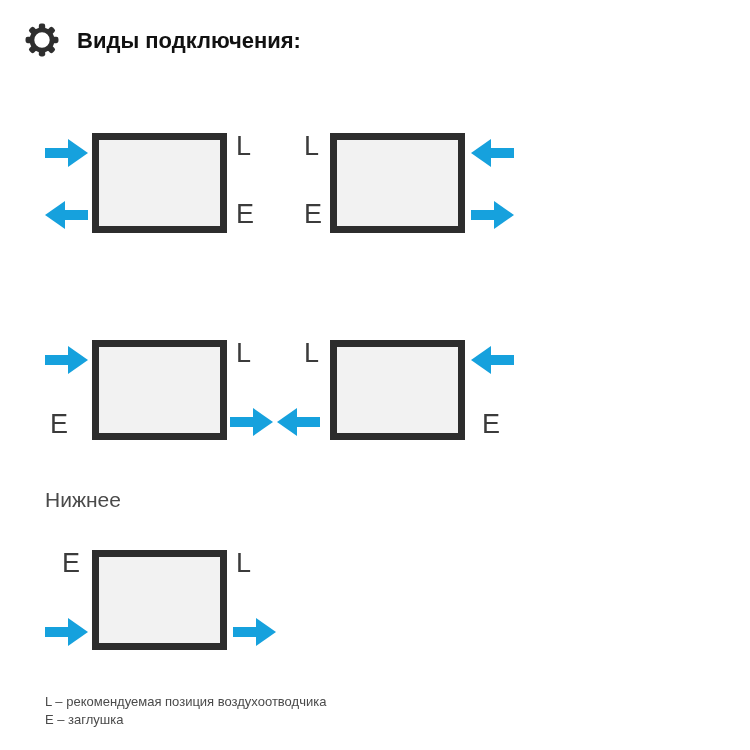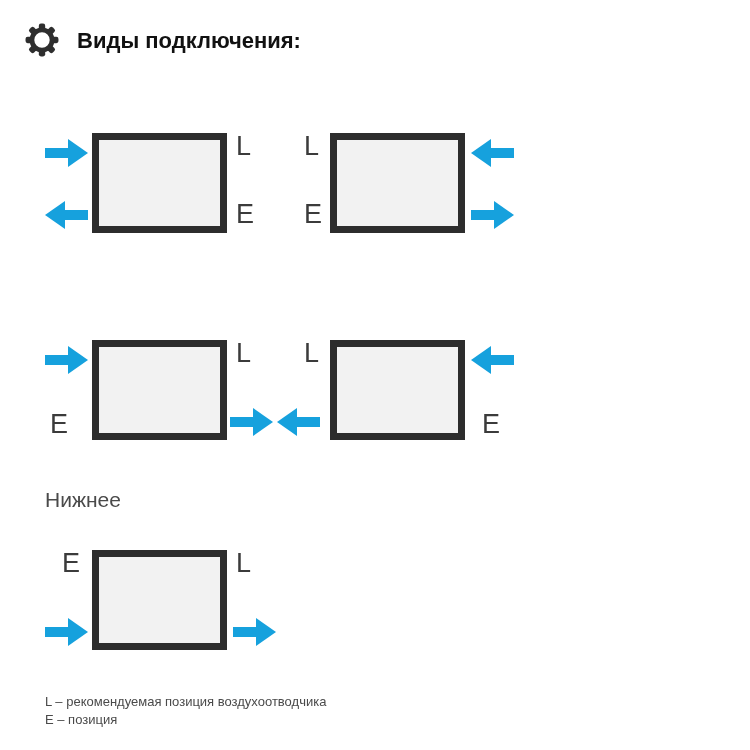--- a/index.html
+++ b/index.html
@@ -129,16 +129,16 @@
         <span class="head"></span>
       </div>
     <div class="arrow right" style="left:233px;top:618px">
         <span class="shaft"></span>
         <span class="head"></span>
       </div>
   </div>
 
   <div class="grp">
     <div class="legend-line" style="top:694px">L – рекомендуемая позиция воздухоотводчика</div>
-    <div class="legend-line" style="top:712px">E – позиция</div>
+    <div class="legend-line" style="top:712px">E – заглушка</div>
   </div>
 
 </div>
 
 </body></html>

